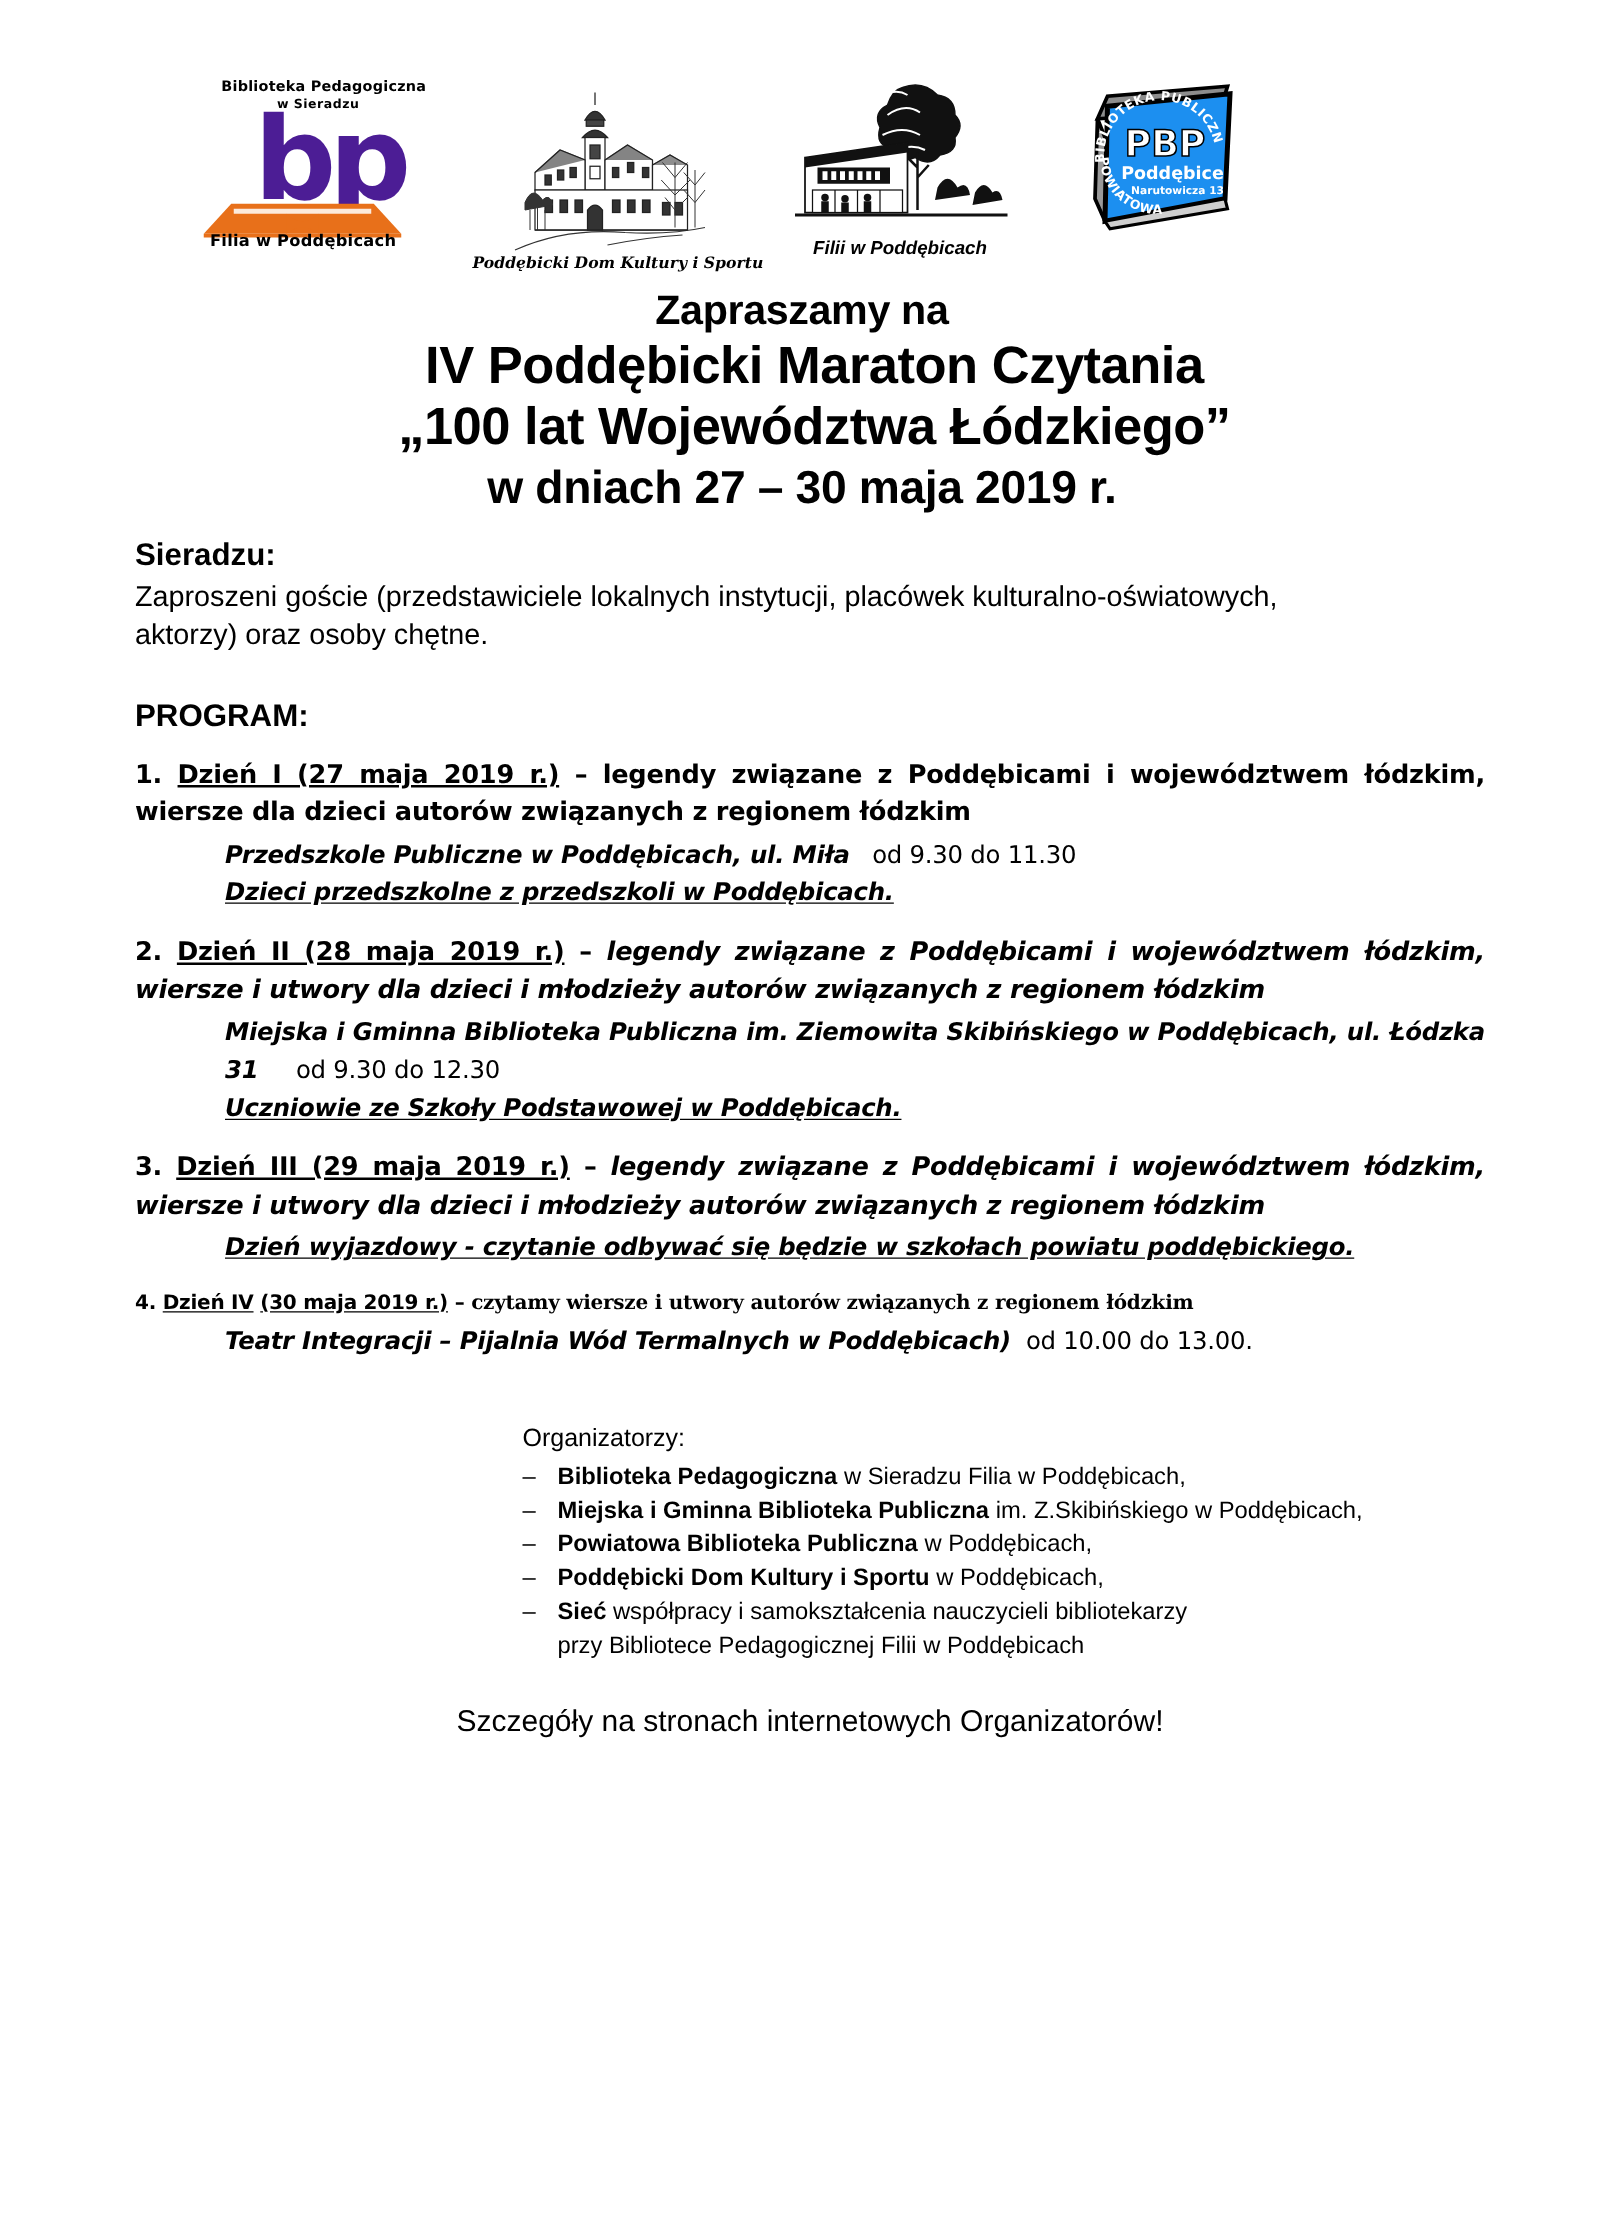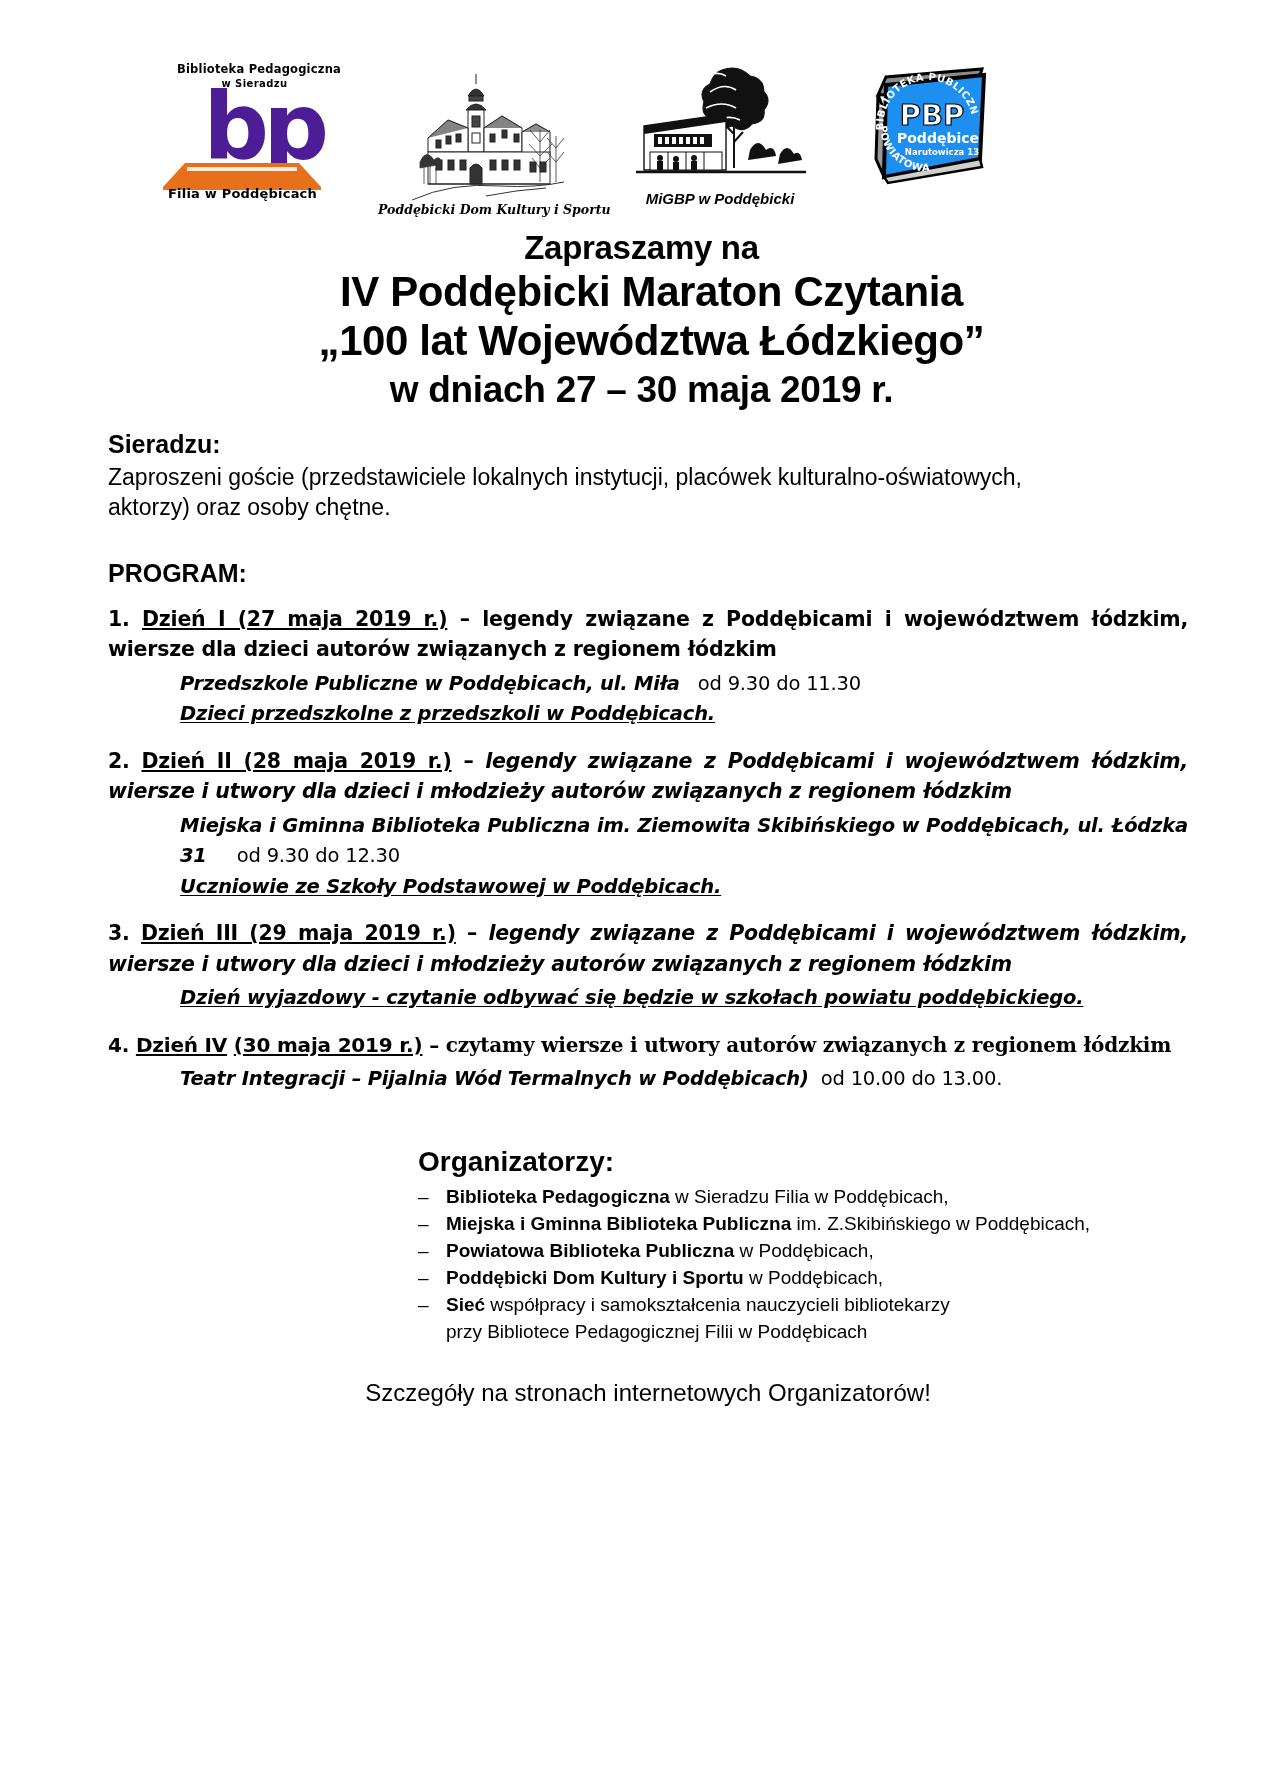--- a/index.html
+++ b/index.html
@@ -110,28 +110,28 @@
     font-family:"DejaVu Sans", sans-serif;
     font-size:19.5px; line-height:1.55; margin-left:72px; margin-top:4px;
     letter-spacing:-0.2px;
   }
   .day-sub .it { font-style:italic; font-weight:700; }
   .day-sub .plain { font-style:normal; font-weight:400; }
   .day-sub .ul-it { font-style:italic; font-weight:700; text-decoration:underline; text-underline-offset:2px; }
   .justified { text-align:justify; }
 
   
-  #day-4 .day-head { font-family:"DejaVu Serif", serif; font-weight:700; font-size:20px; }
+  #day-4 .day-head { font-family:"DejaVu Serif", serif; font-weight:700; font-size:16px; }
   #day-4 .day-head .dayname { font-family:"DejaVu Sans", sans-serif; }
 
   
   .organizers { margin-top:52px; padding-left:310px; }
   .org-title {
     font-family:"Liberation Sans", sans-serif;
-    font-weight:700; font-size:28px; margin-bottom:6px;
+    font-weight:400; font-size:20px; margin-bottom:6px;
   }
   .org-list { list-style:none; margin:0; padding:0; }
   .org-list li {
     font-family:"Liberation Sans", sans-serif;
     font-size:19px; line-height:1.42; display:flex; gap:14px;
   }
   .org-dash { width:14px; flex:none; }
   .org-txt b { font-weight:700; }
   .org-cont { padding-left:28px; font-family:"Liberation Sans", sans-serif; font-size:19px; line-height:1.42; }
 
@@ -258,21 +258,21 @@
           </g>
 
           <g fill="#111">
             <path d="M120 88 q8 -14 16 0 q8 -6 10 6 L118 98 z"></path>
             <path d="M150 92 q7 -12 14 0 q6 -4 8 6 L148 102 z"></path>
           </g>
 
           <line x1="6" y1="110" x2="176" y2="110" stroke="#111" stroke-width="2.5"></line>
         </g>
       </svg>
-      <div class="migbp-caption">MiGBP w Poddębicki</div>
+      <div class="migbp-caption">Filii w Poddębicach</div>
     </div>
 
     <div class="logo" id="logo-pbp">
       <svg width="130" height="130" viewBox="0 0 130 130">
         <defs>
           <path id="arcTop" d="M22 78 A44 44 0 0 1 110 62" fill="none"></path>
           <path id="arcBot" d="M18 66 A46 46 0 0 0 66 116" fill="none"></path>
         </defs>
 
         <path d="M16 40 L24 22 L120 14 L114 34 z" fill="#8d8d8d" stroke="#000" stroke-width="3"></path>

